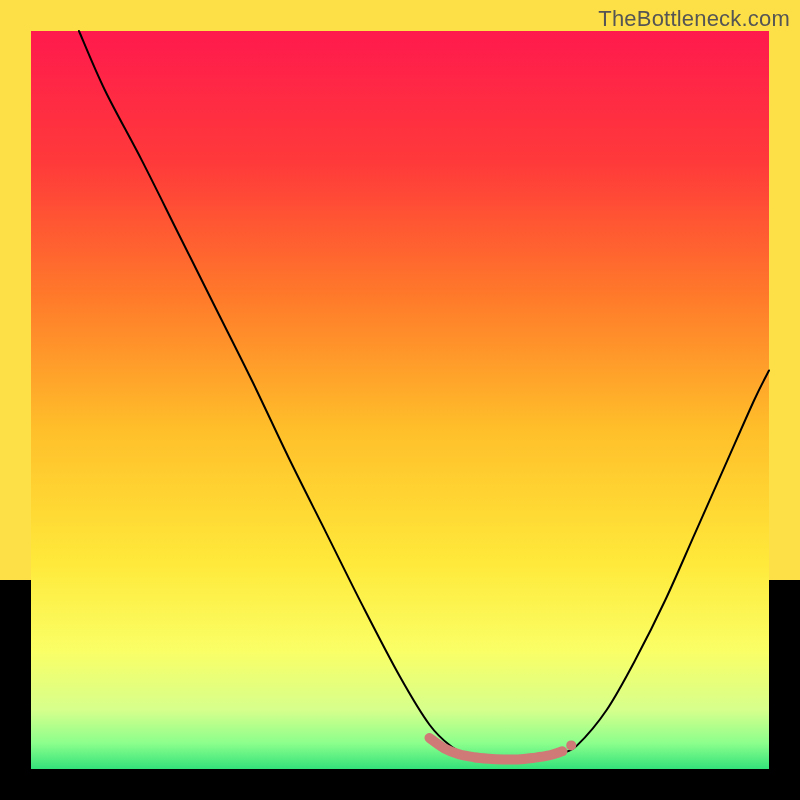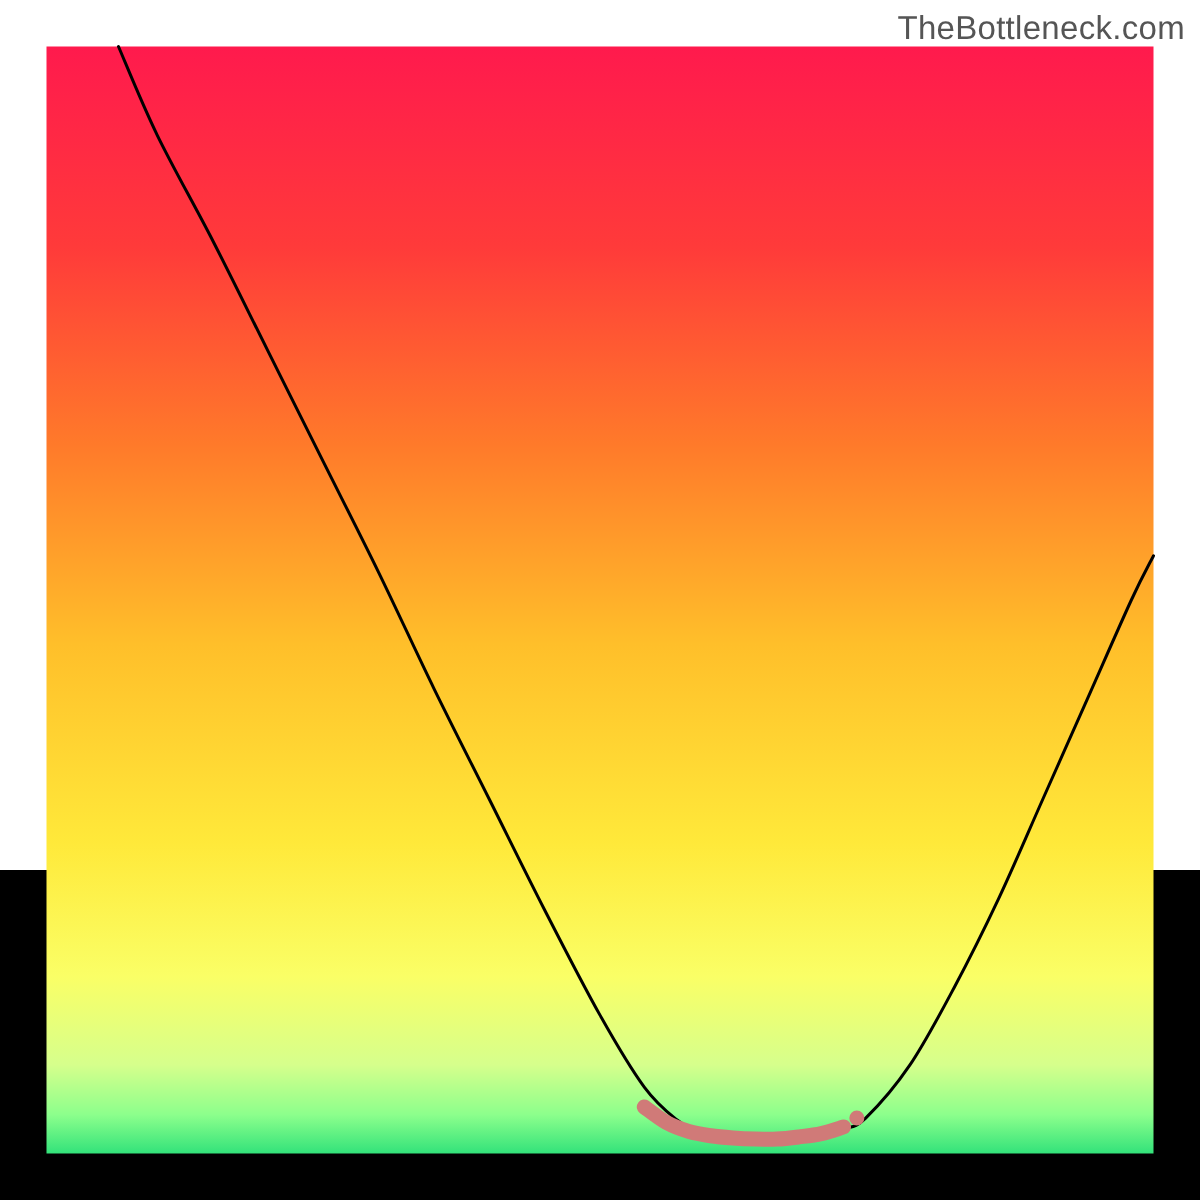--- a/index.html
+++ b/index.html
@@ -10,21 +10,21 @@
     background: #000;
     overflow: hidden;
     font-family: Arial, Helvetica, sans-serif;
   }
   .frame {
     position: absolute;
     left: 0;
     top: 0;
     width: 800px;
     height: 580px;
-    background: #ffffff;
+    background: #fde047;
   }
   .plot {
     position: absolute;
     left: 31px;
     top: 31px;
     width: 738px;
     height: 738px;
     
   }
   .watermark {

